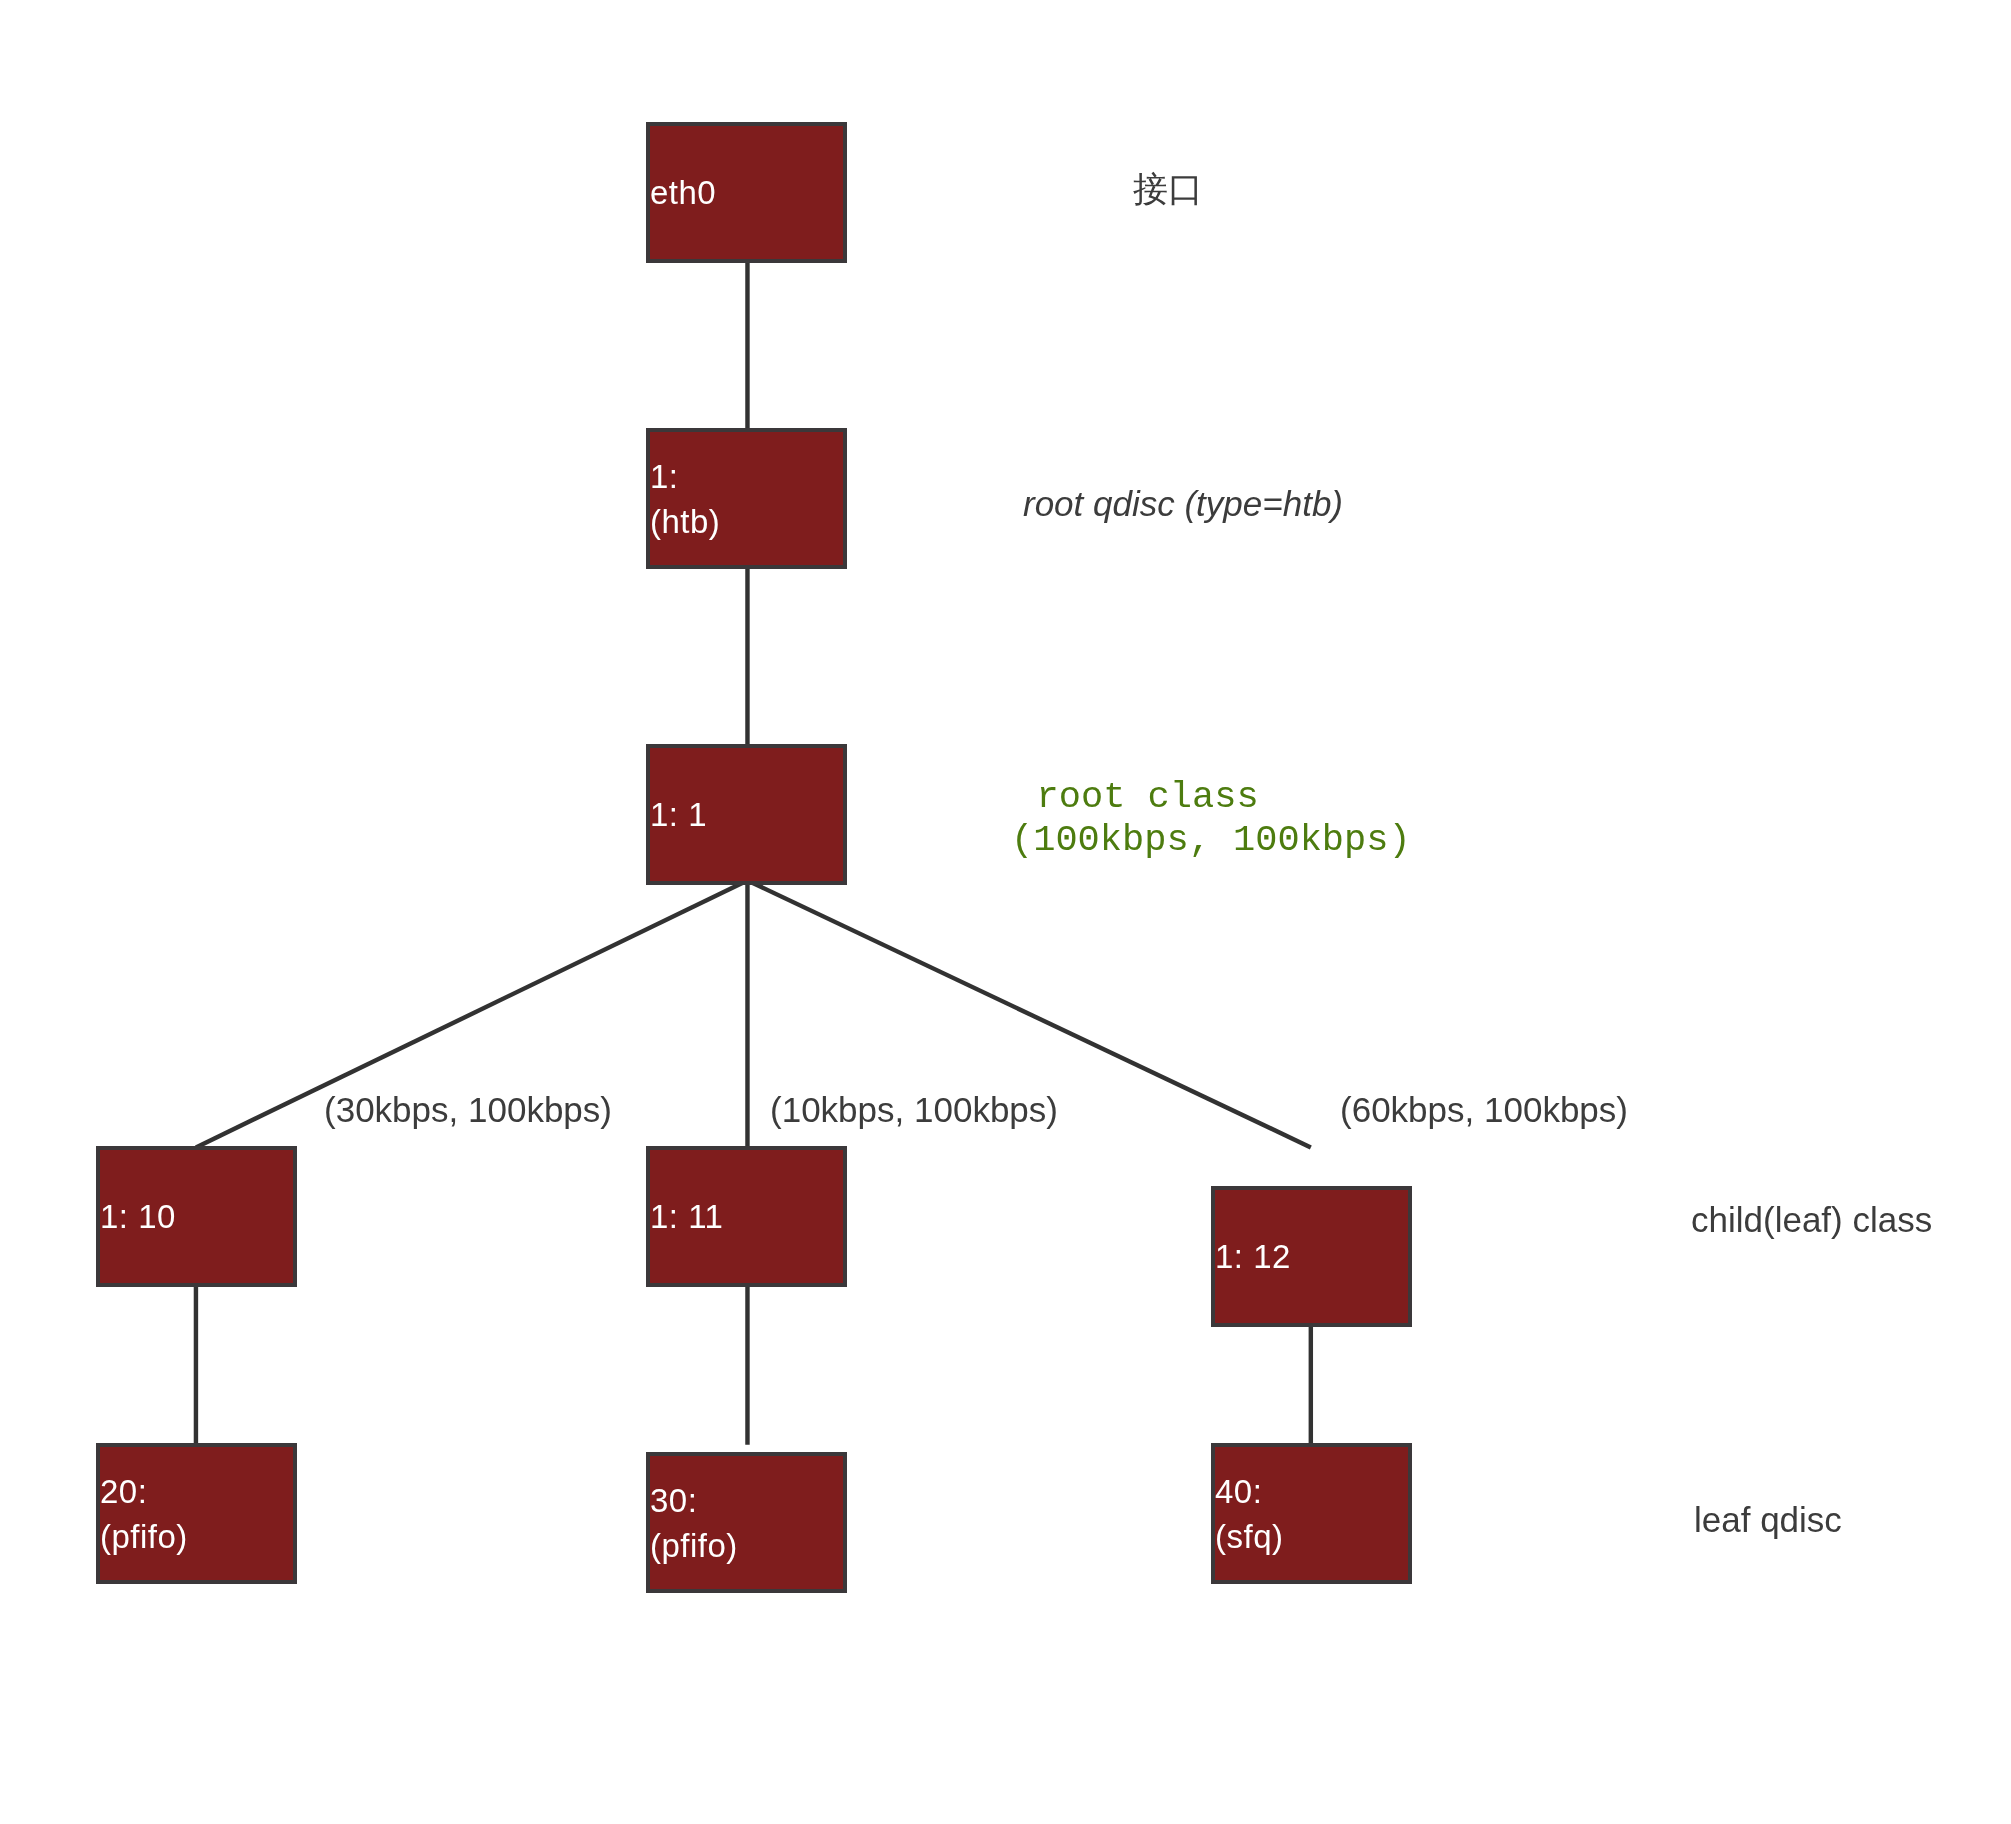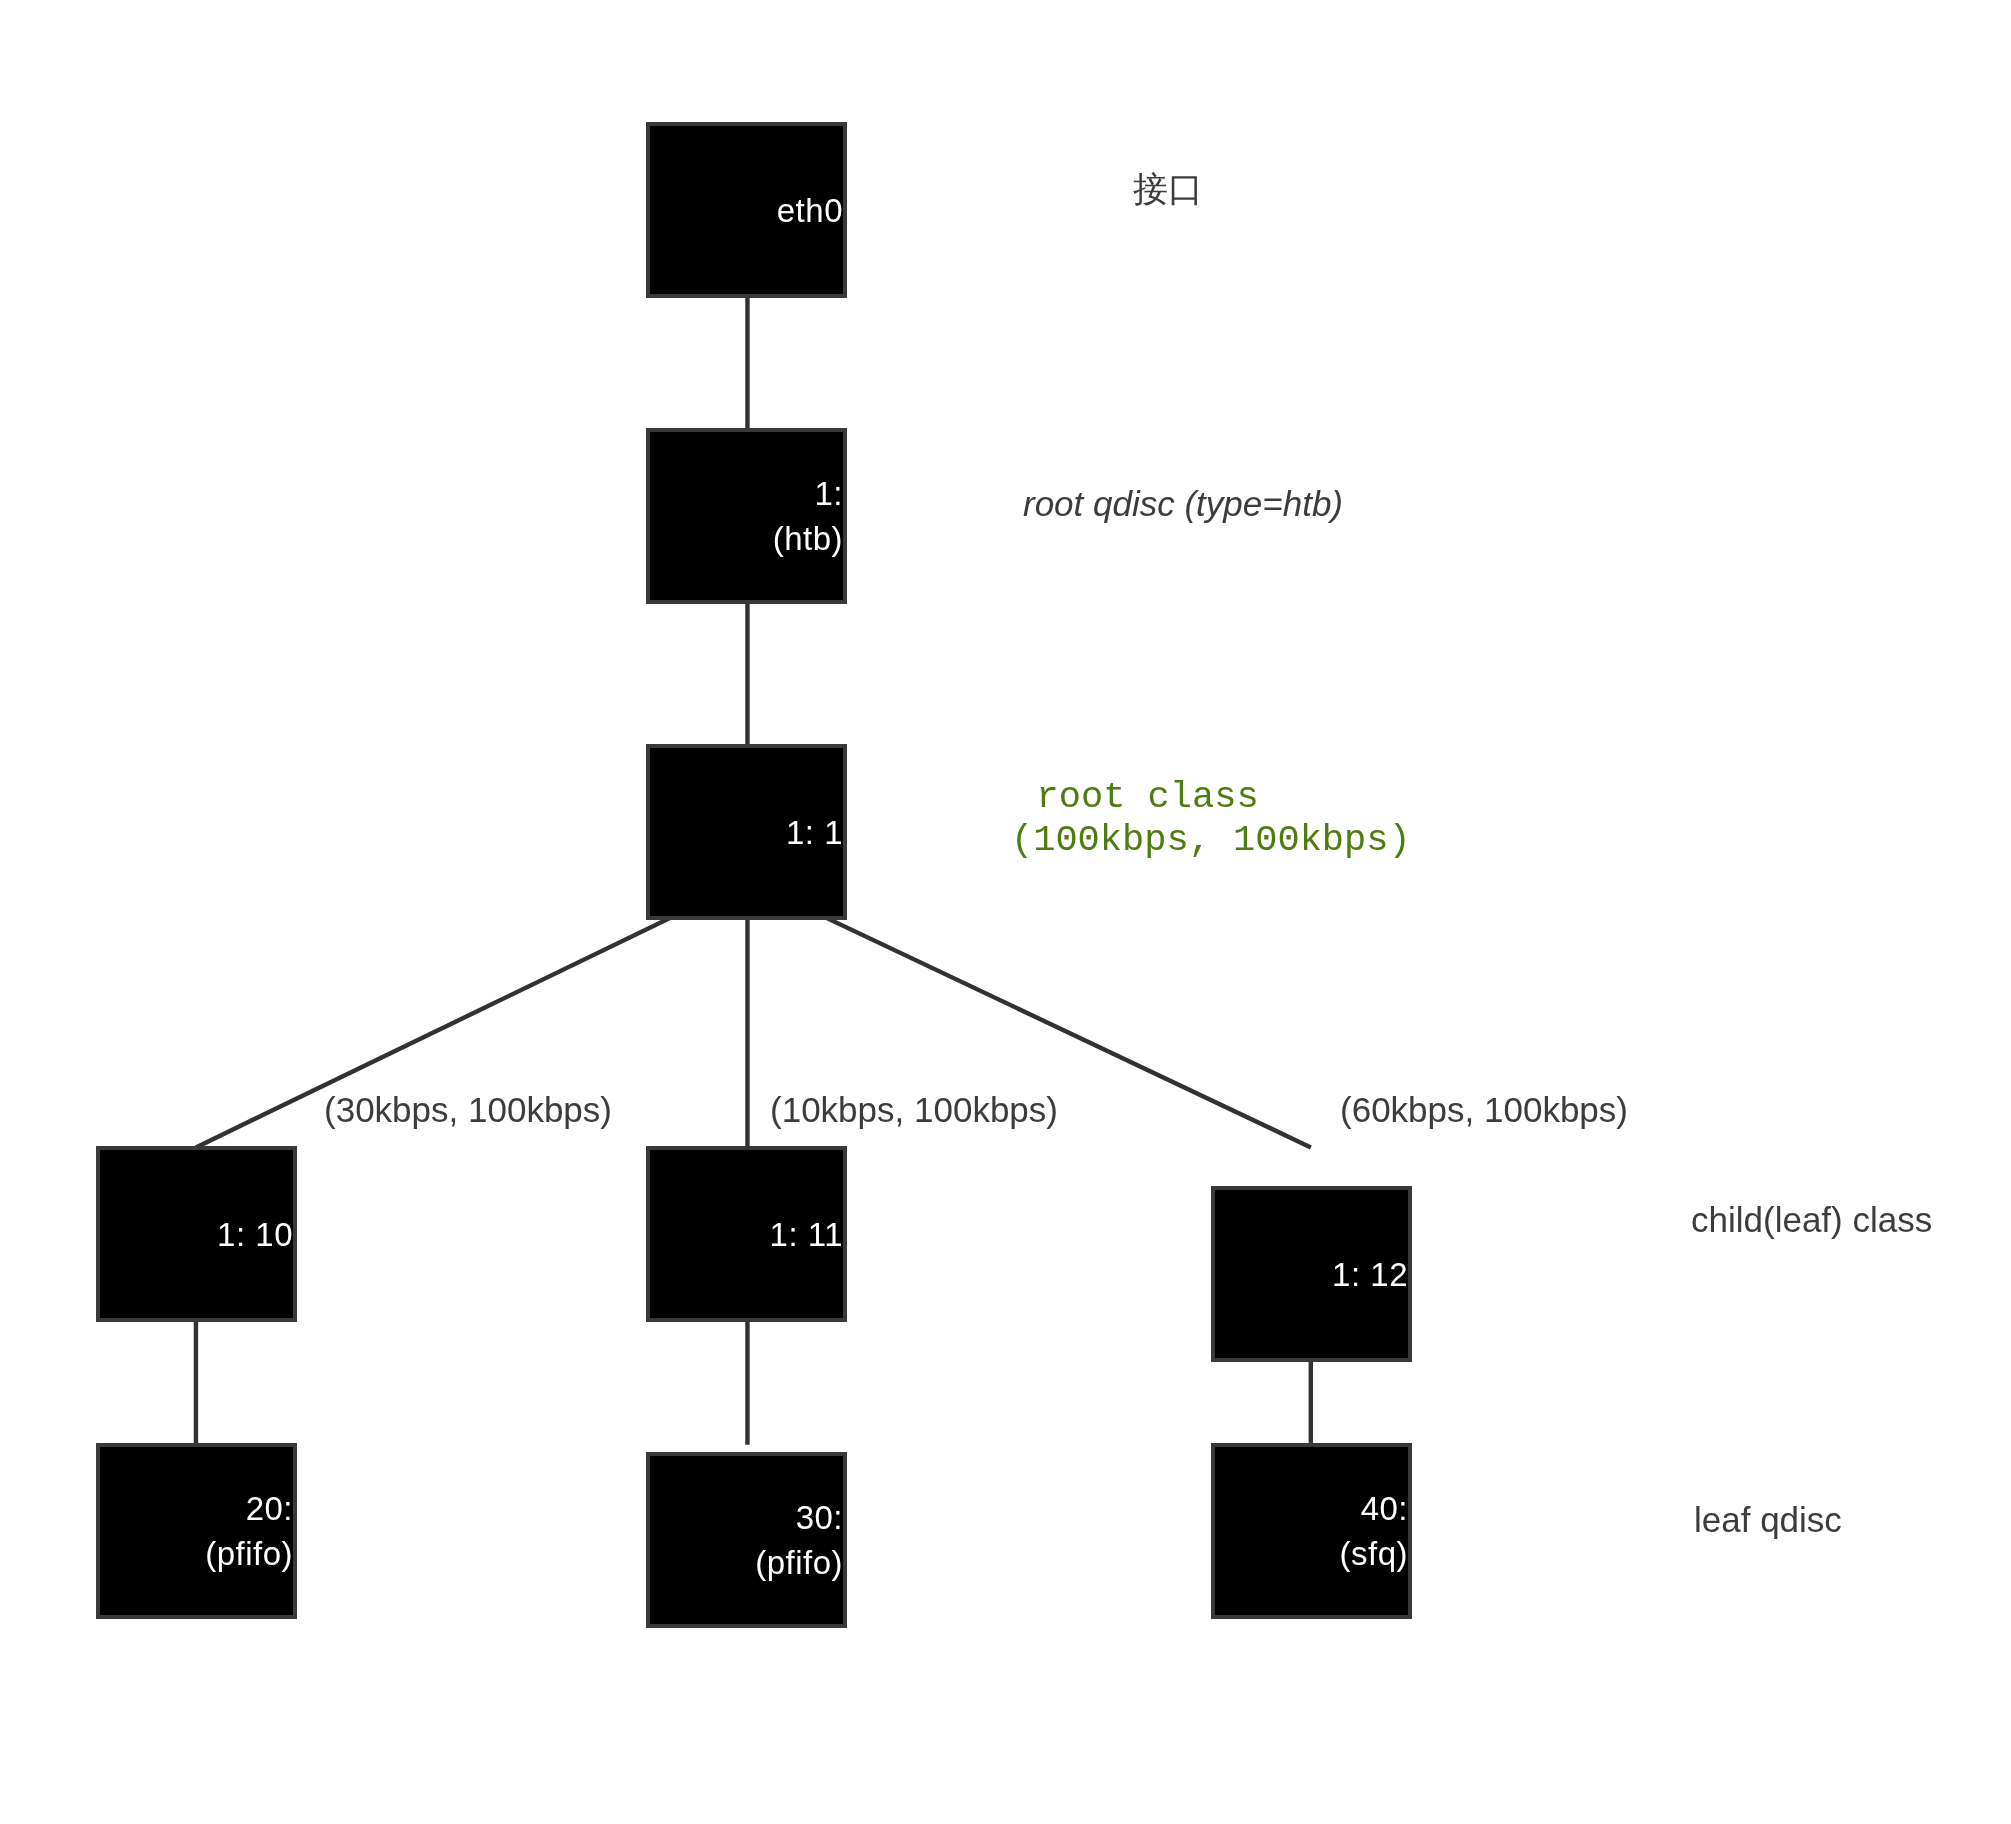--- a/index.html
+++ b/index.html
@@ -16,27 +16,27 @@
     left: 0; top: 0;
     width: 2012px; height: 1824px;
   }
   #edges-svg line {
     stroke: #323232;
     stroke-width: 4.5;
   }
   .node {
     position: absolute;
     width: 201px;
-    height: 176px;
+    height: 141px;
     box-sizing: border-box;
-    background: #000000;
+    background: #7f1d1d;
     border: 4.9px solid #3b383a;
     display: flex;
     flex-direction: column;
-    align-items: flex-end;
+    align-items: flex-start;
     justify-content: center;
     color: #ffffff;
     font-size: 33px;
     line-height: 45px;
     text-align: center;
     letter-spacing: 0.5px;
   }
   .node span { display: block; }
   .anno {
     position: absolute;
@@ -71,21 +71,21 @@
 
   <div class="node" style="left:646px; top:428px;">
     <span>1:</span>
     <span>(htb)</span>
   </div>
 
   <div class="node" style="left:646px; top:744px;">
     <span>1: 1</span>
   </div>
 
-  <div class="node" style="left:96px; top:1146px;padding-left:16px;">
+  <div class="node" style="left:96px; top:1146px;">
     <span>1: 10</span>
   </div>
 
   <div class="node" style="left:646px; top:1146px;">
     <span>1: 11</span>
   </div>
 
   <div class="node" style="left:1211px; top:1146px;margin-top:40px;">
     <span>1: 12</span>
   </div>

